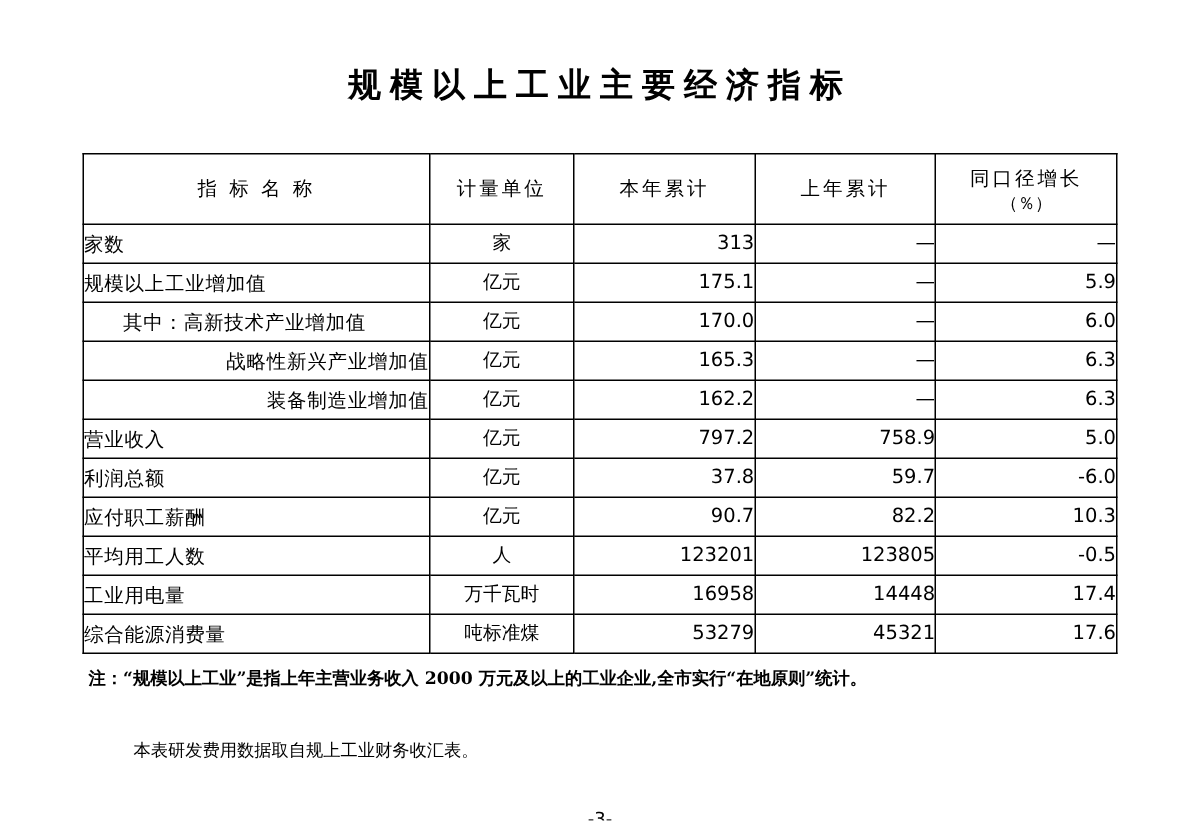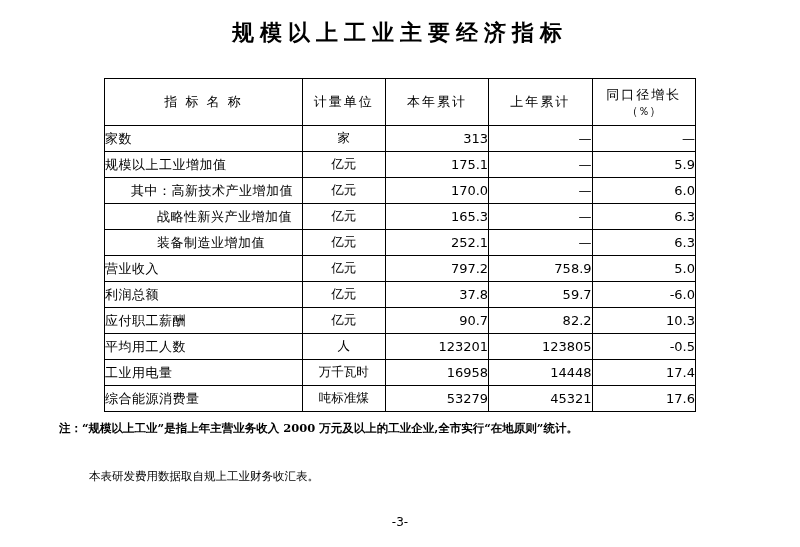--- a/index.html
+++ b/index.html
@@ -19,27 +19,27 @@
     position: relative;
     width: 800px;
     height: 547px;
     box-sizing: border-box;
   }
   .doc-title {
     text-align: center;
     font-size: 22px;
     font-weight: bold;
     letter-spacing: 6px;
-    margin-top: 18px;
+    margin-top: 42px;
     margin-bottom: 0;
     font-family: "DejaVu Serif", "Liberation Serif", serif;
   }
   .table-wrap {
     margin: 30px auto 0 auto;
-    width: 592px;
+    width: 690px;
   }
   table.data {
     border-collapse: collapse;
     width: 100%;
     table-layout: fixed;
     font-size: 12.5px;
   }
   table.data th, table.data td {
     border: 1px solid #000000;
     padding: 0;
@@ -59,21 +59,21 @@
     font-size: 11.5px;
     letter-spacing: 0;
   }
   td.name {
     text-align: left;
     padding-left: 10px;
     font-size: 13px;
     letter-spacing: 0.5px;
   }
   td.name.ind1 { padding-left: 26px; }
-  td.name.ind2 { padding-left: 52px; }
+  td.name.ind2 { padding-left: 52px; text-align: right; }
   td.unit {
     text-align: center;
     font-size: 12.5px;
   }
   td.num {
     text-align: right;
     padding-right: 12px;
     font-size: 13px;
     font-family: "DejaVu Sans", "Liberation Sans", sans-serif;
   }
@@ -155,21 +155,21 @@
           <tr>
             <td class="name ind2">战略性新兴产业增加值</td>
             <td class="unit">亿元</td>
             <td class="num">165.3</td>
             <td class="num">—</td>
             <td class="num">6.3</td>
           </tr>
           <tr>
             <td class="name ind2">装备制造业增加值</td>
             <td class="unit">亿元</td>
-            <td class="num">252.1</td>
+            <td class="num">162.2</td>
             <td class="num">—</td>
             <td class="num">6.3</td>
           </tr>
           <tr>
             <td class="name">营业收入</td>
             <td class="unit">亿元</td>
             <td class="num">797.2</td>
             <td class="num">758.9</td>
             <td class="num">5.0</td>
           </tr>

